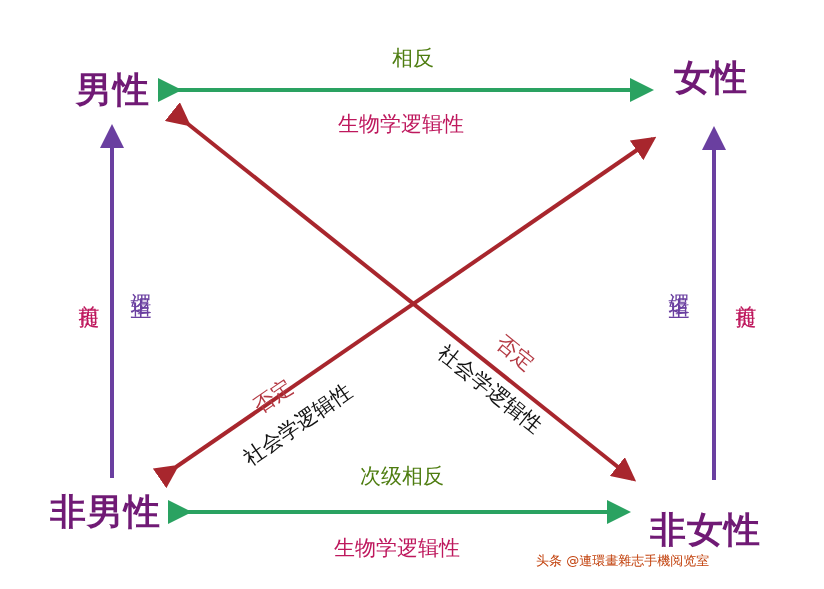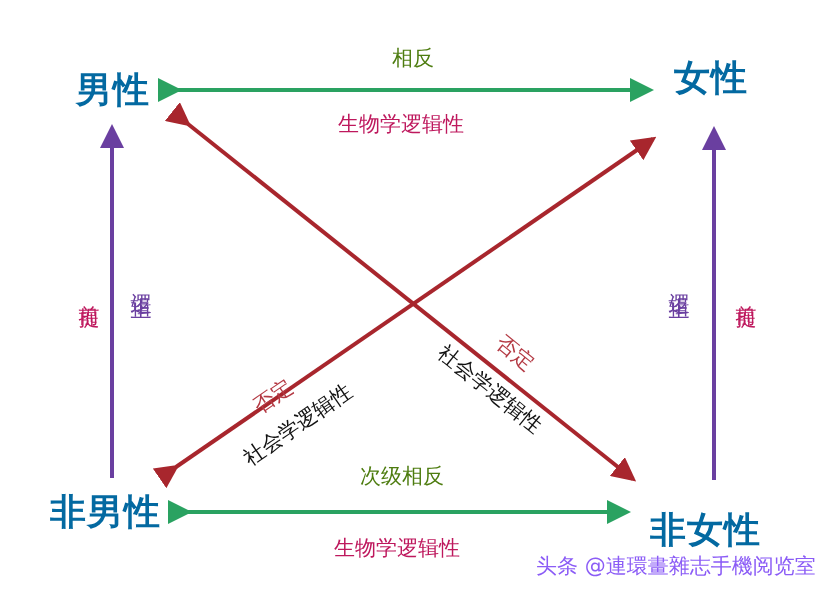--- a/index.html
+++ b/index.html
@@ -1,28 +1,28 @@
 <!DOCTYPE html>
 <html><head>
 <meta charset="utf-8">
 <style>
   html, body { margin: 0; padding: 0; background: #ffffff; }
   body { width: 824px; height: 589px; position: relative; overflow: hidden;
          font-family: "DejaVu Sans", "Liberation Sans", sans-serif; }
-  .node { position: absolute; font-weight: bold; color: #0369a1; font-size: 36px; line-height: 1; letter-spacing: 1px; }
+  .node { position: absolute; font-weight: bold; color: #701a75; font-size: 36px; line-height: 1; letter-spacing: 1px; }
   .lbl { position: absolute; font-size: 21px; line-height: 1; white-space: nowrap; }
   .green { color: #4d7c0f; }
   .gray { color: #be185d; }
   .purple { color: #6a3fa0; }
   .red { color: #b43a44; }
   .black { color: #111; }
   .vert { writing-mode: vertical-rl; text-orientation: upright; letter-spacing: 3px; }
   svg.diagram { position: absolute; left: 0; top: 0; }
   .rot { position: absolute; transform-origin: left top; white-space: nowrap; font-size: 21px; line-height: 1; }
-  .watermark { position: absolute; font-size: 21px; color: #8b5cf6; white-space: nowrap; text-shadow: 0 0 2px #fff, 0 0 2px #fff; }
+  .watermark { position: absolute; font-size: 13px; color: #c2410c; white-space: nowrap; text-shadow: 0 0 2px #fff, 0 0 2px #fff; }
 </style>
 </head>
 <body>
 
 <svg class="diagram" width="824" height="589" viewBox="0 0 824 589">
   <defs>
     <marker id="gHead" markerWidth="6" markerHeight="6" refX="5" refY="3" orient="auto" markerUnits="strokeWidth">
       <path d="M0,0 L6,3 L0,6 z" fill="#2aa261"></path>
     </marker>
     <marker id="pHead" markerWidth="6" markerHeight="6" refX="5" refY="3" orient="auto" markerUnits="strokeWidth">

